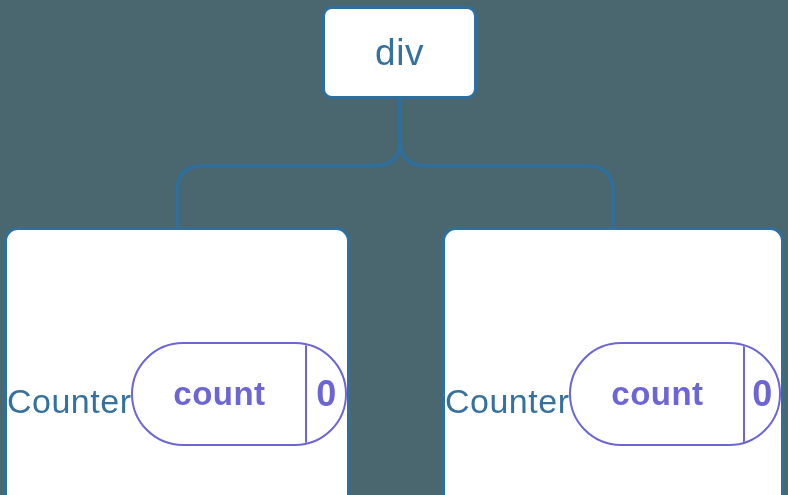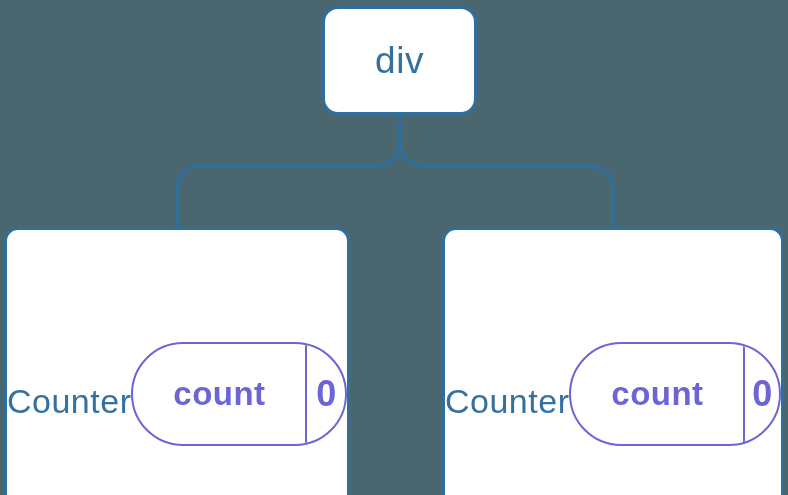--- a/index.html
+++ b/index.html
@@ -13,25 +13,25 @@
     height: 495px;
     background: var(--background, #4a6770);
     overflow: hidden;
   }
   
   .root-node {
     position: absolute;
     left: 322px;
     top: 6px;
     width: 155px;
-    height: 109px;
+    height: 93px;
     box-sizing: border-box;
     background: var(--node_fill, #ffffff);
     border: 3px solid var(--node_border_blue, #2e6f9e);
-    border-radius: 16px;
+    border-radius: 10px;
     display: flex;
     align-items: center;
     justify-content: center;
     z-index: 2;
   }
   .root-node .node-label {
     font-size: 37px;
     font-weight: 500;
     color: var(--node_text_blue, #35719e);
     letter-spacing: 0.5px;

